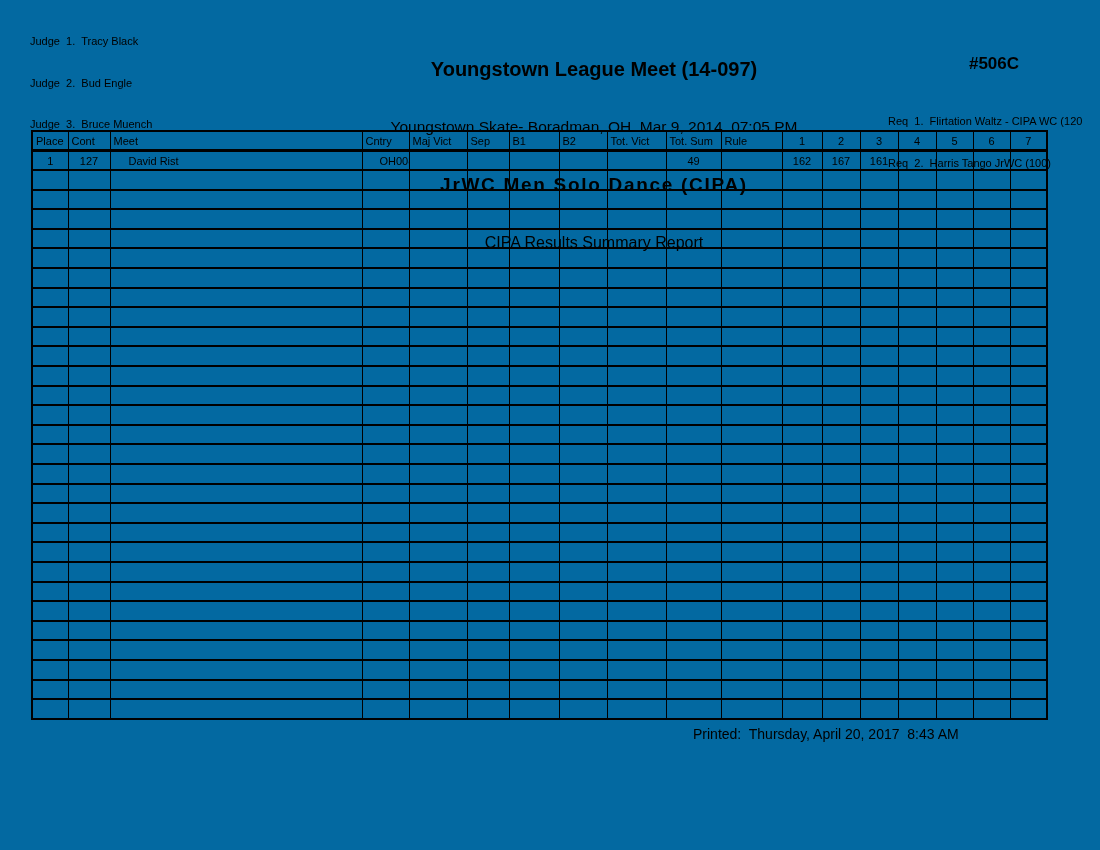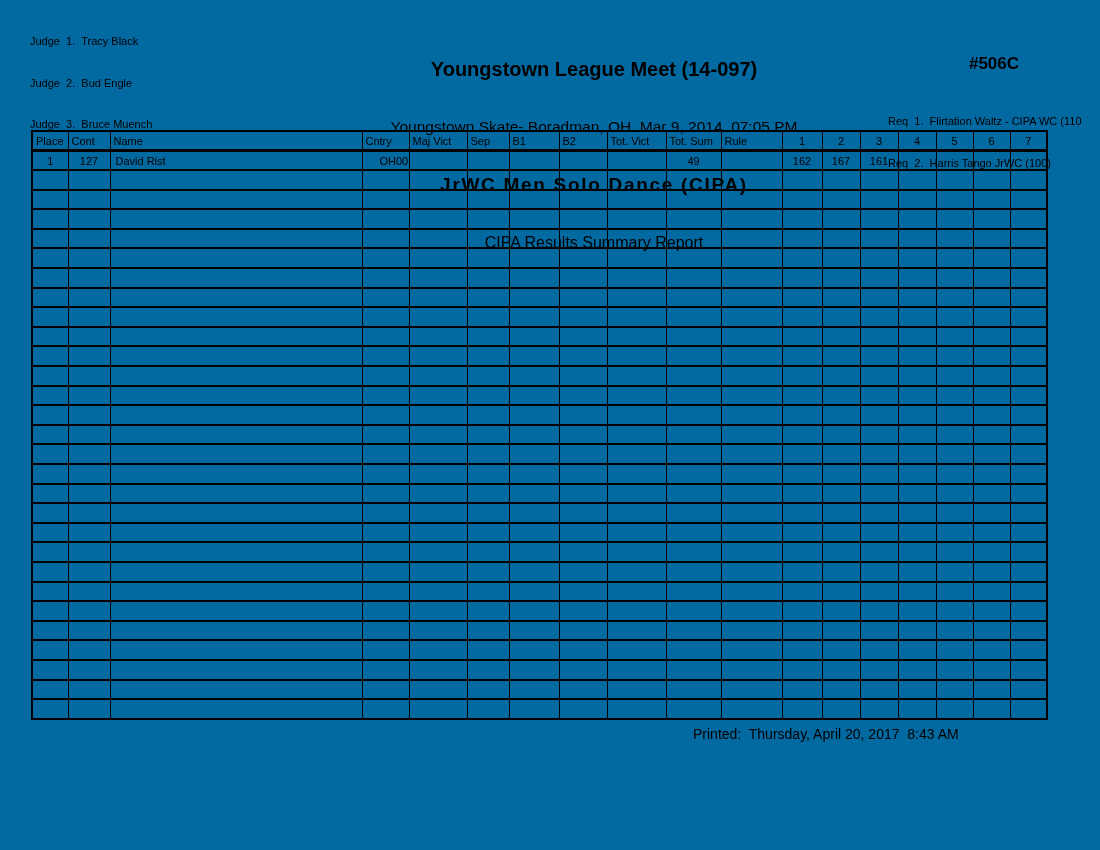--- a/index.html
+++ b/index.html
@@ -104,21 +104,21 @@
   }
   table.results thead th.num {
     text-align: center;
     padding-left: 2px;
   }
   table.results tbody tr {
     height: 19.6px;
   }
   table.results td.cell-left {
     text-align: left;
-    padding-left: 5px;
+    padding-left: 18px;
     margin-left: 43px;
   }
   table.results td.cell-left-sm {
     text-align: left;
     padding-left: 17px;
   }
   .printed {
     position: absolute;
     left: 693px;
     top: 726px;
@@ -139,21 +139,21 @@
 
   <div class="title-block">
     <div class="title-main">Youngstown League Meet (14-097)</div>
     <div class="title-sub">Youngstown Skate- Boradman, OH  Mar 9, 2014  07:05 PM</div>
     <div class="title-event">JrWC Men Solo Dance (CIPA)</div>
     <div class="title-report">CIPA Results Summary Report</div>
   </div>
 
   <div class="right-block">
     <div class="event-number">#506C</div>
-    <div>Req  1.  Flirtation Waltz - CIPA WC (110</div>
+    <div>Req  1.  Flirtation Waltz - CIPA WC (120</div>
     <div>Req  2.  Harris Tango JrWC (100)</div>
   </div>
 
   <table class="results">
     <colgroup>
         <col style="width: 36px;">
         <col style="width: 42px;">
         <col style="width: 252px;">
         <col style="width: 47px;">
         <col style="width: 58px;">
@@ -168,21 +168,21 @@
         <col style="width: 38px;">
         <col style="width: 38px;">
         <col style="width: 37px;">
         <col style="width: 37px;">
         <col style="width: 37px;">
       </colgroup>
     <thead>
         <tr>
           <th>Place</th>
           <th>Cont</th>
-          <th>Name</th>
+          <th>Meet</th>
           <th>Cntry</th>
           <th>Maj Vict</th>
           <th>Sep</th>
           <th>B1</th>
           <th>B2</th>
           <th>Tot. Vict</th>
           <th>Tot. Sum</th>
           <th>Rule</th>
           <th class="num">1</th>
           <th class="num">2</th>

